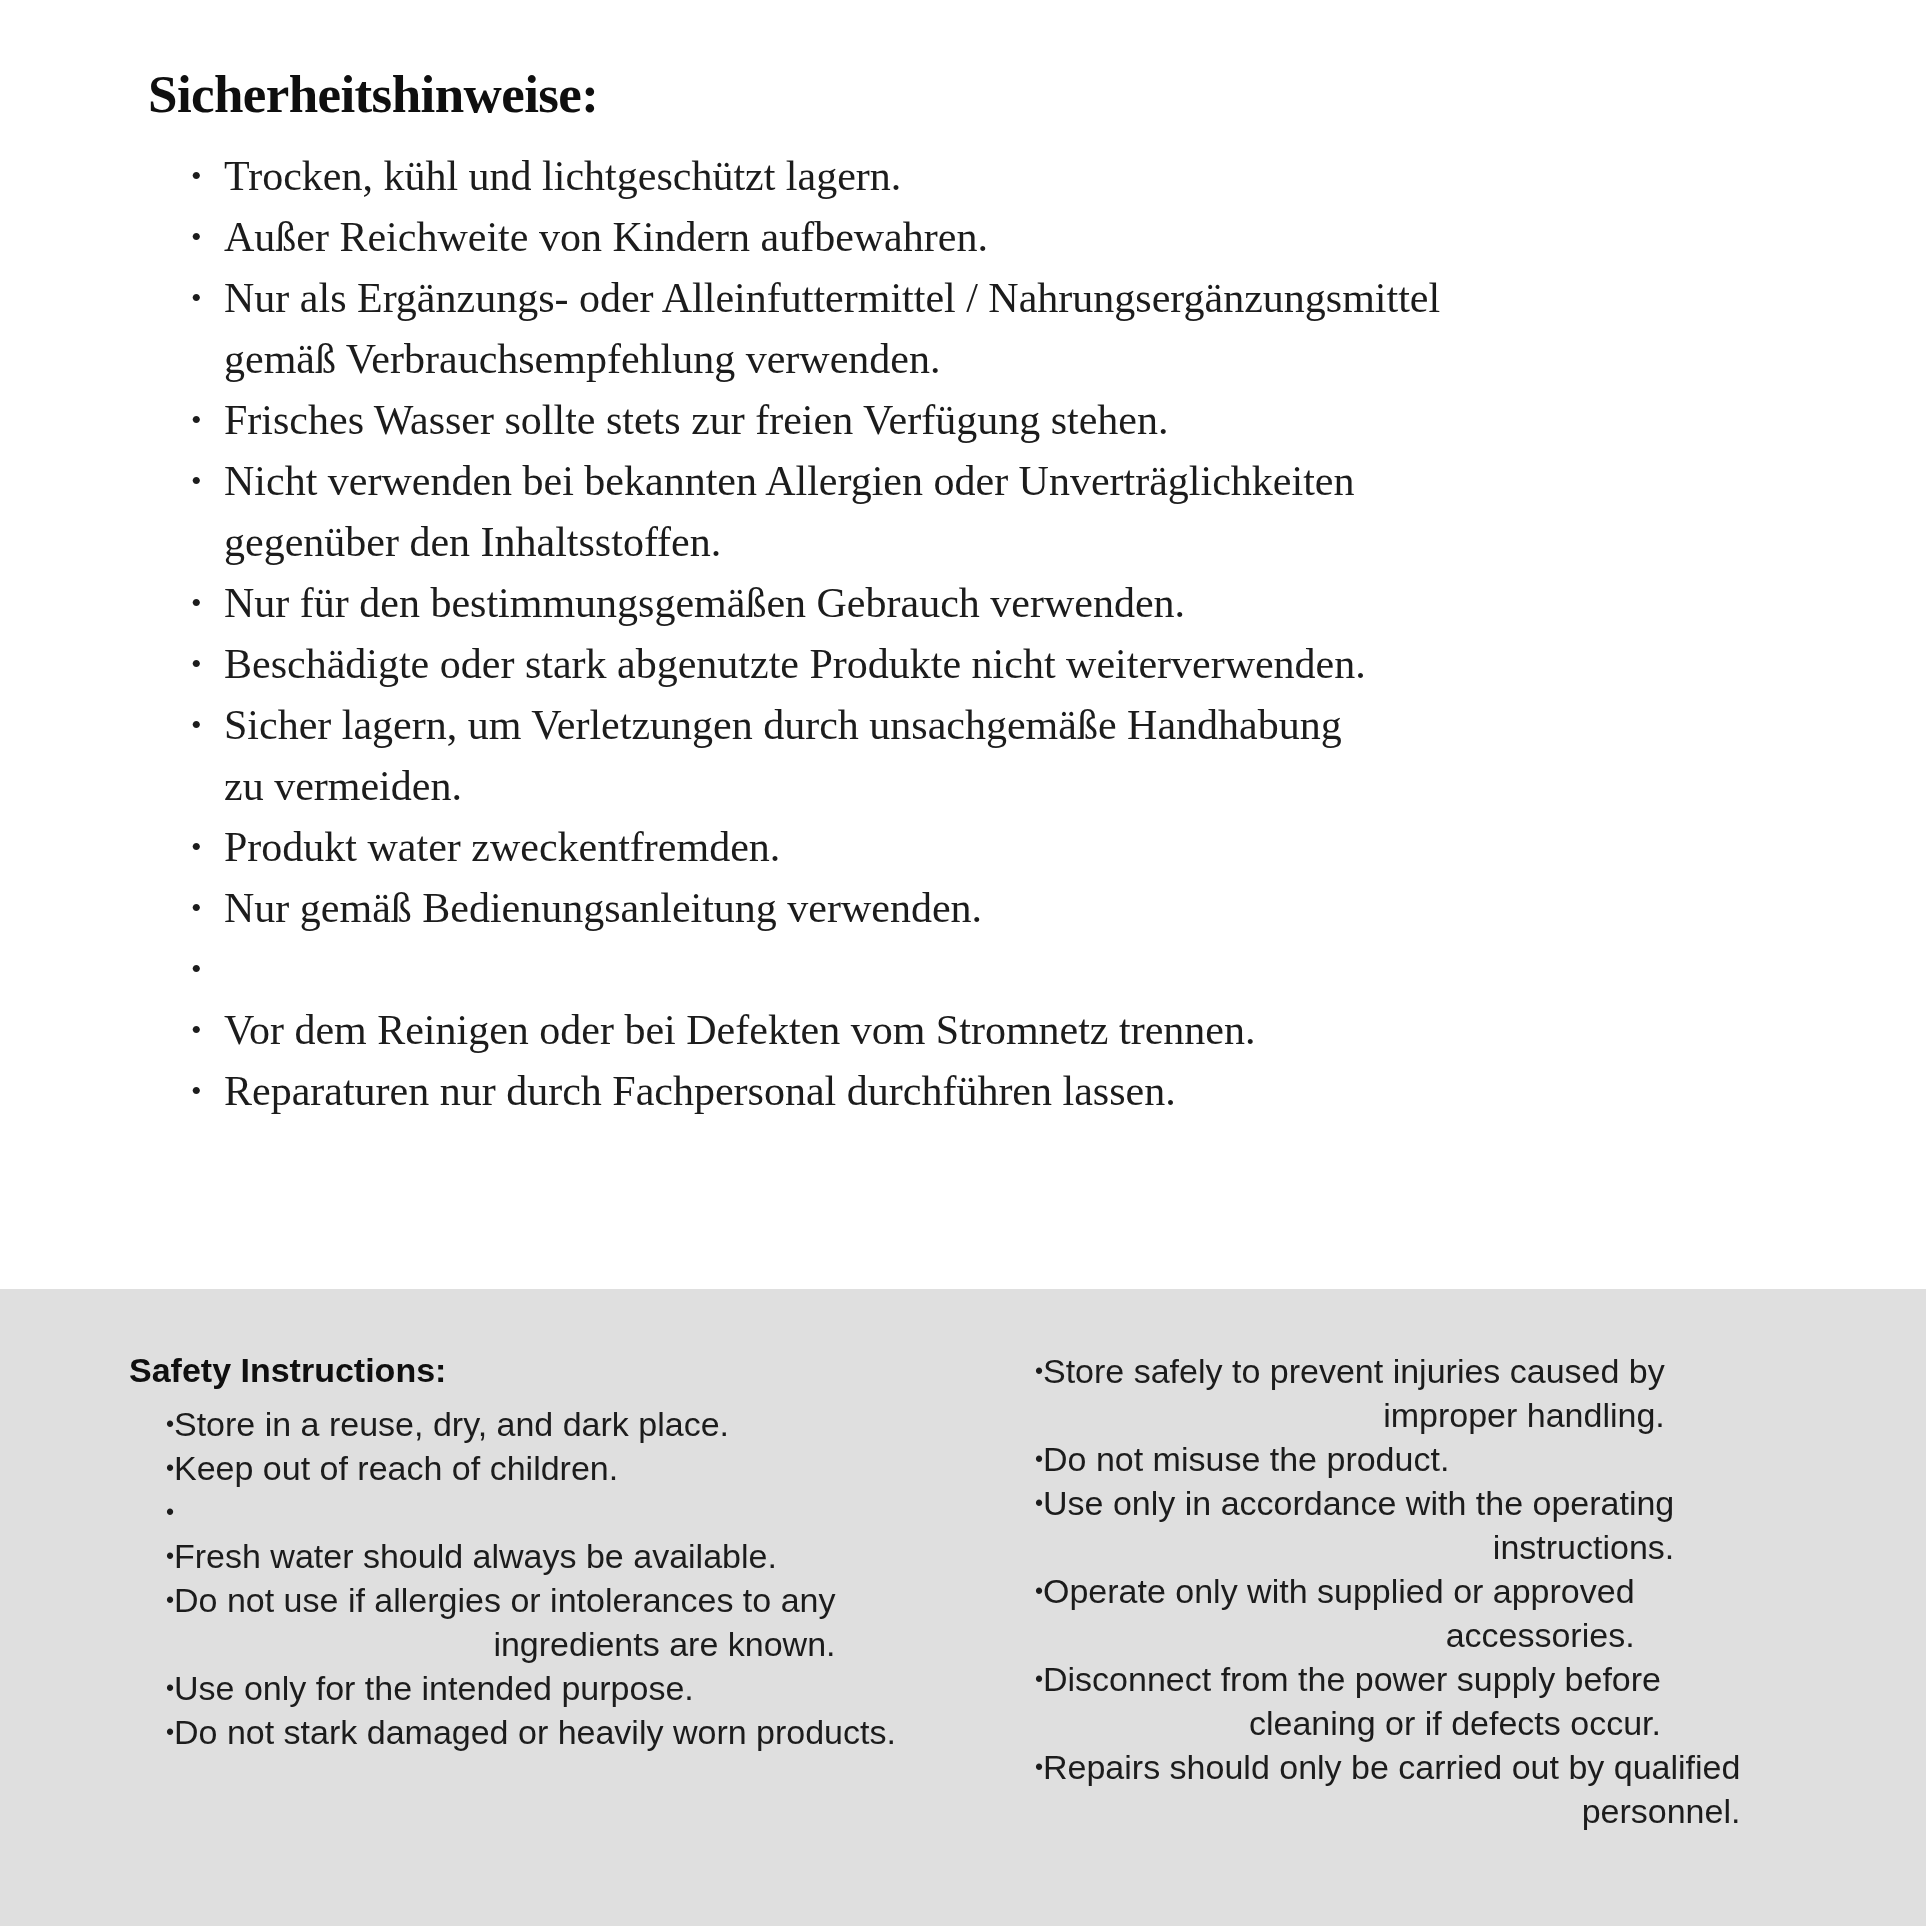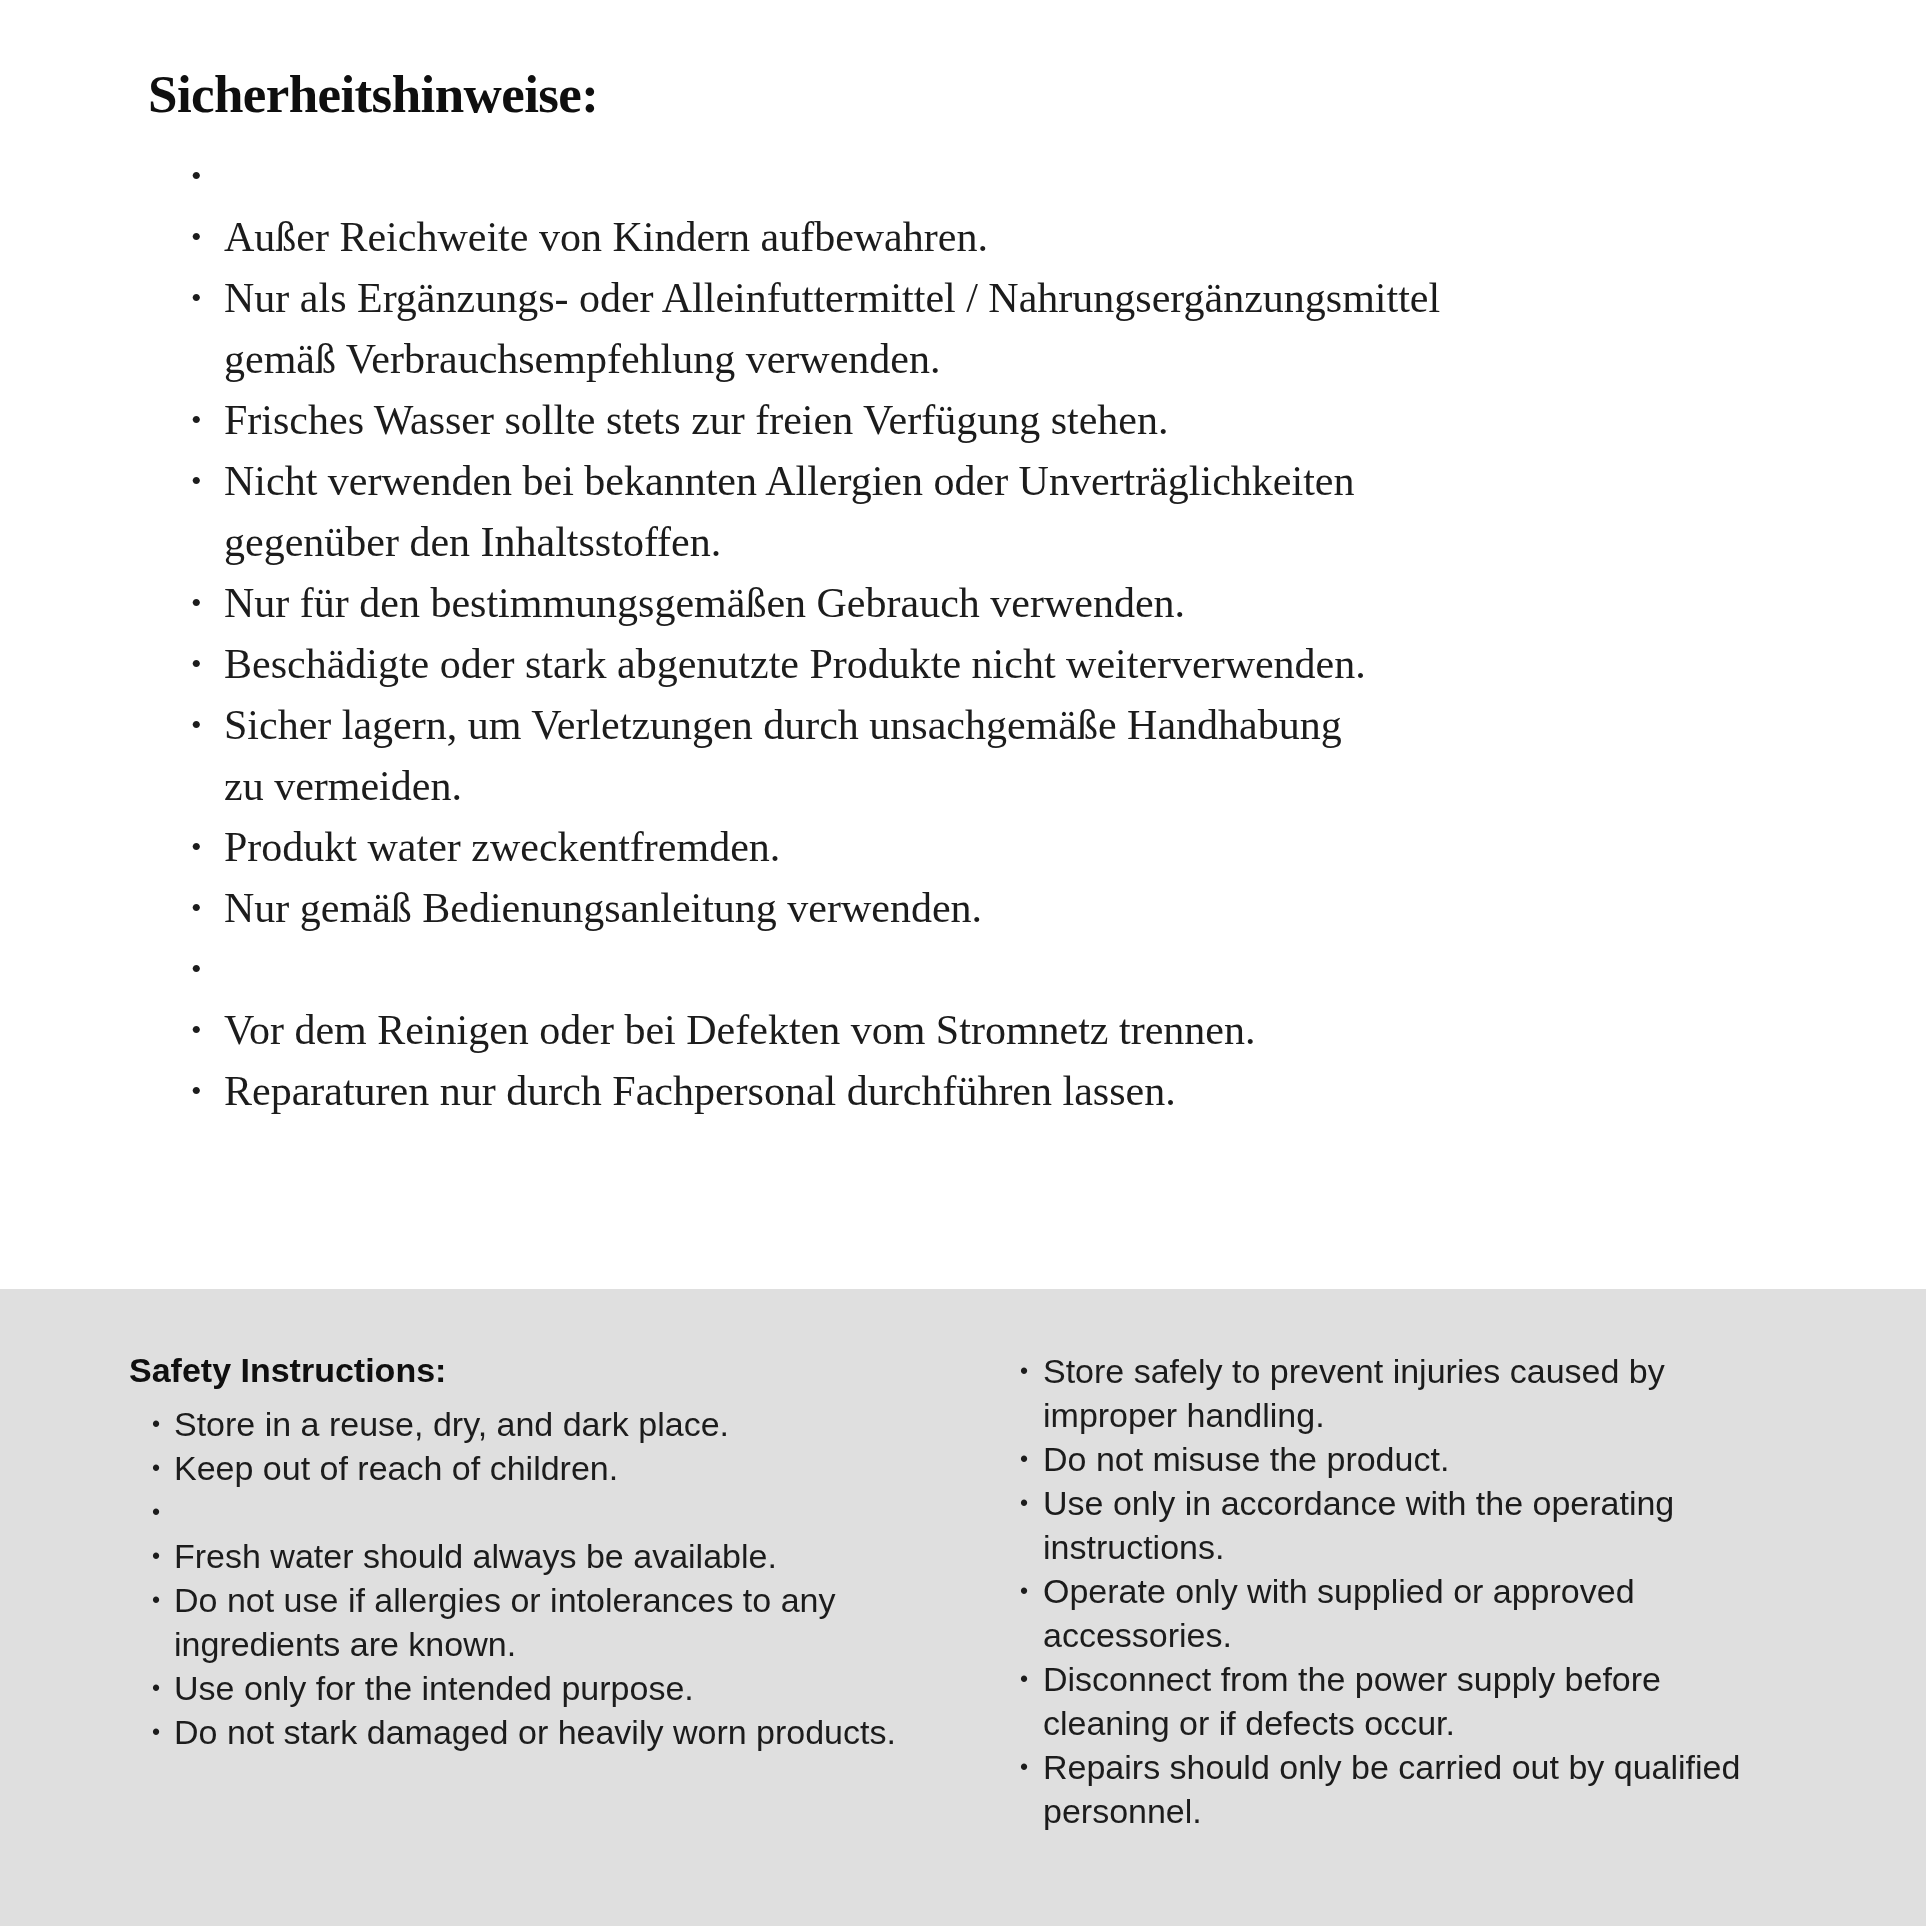--- a/index.html
+++ b/index.html
@@ -53,20 +53,21 @@
   .de-list .bullet {
     flex: 0 0 33px;
     font-size: 0.72em;
   }
   
   .en-section {
     position: absolute;
     left: 0; top: 1289px;
     width: 1926px; height: 638px;
     background: var(--bottom-bg, #dfdfdf);
+    text-align: right;
   }
   .en-title {
     position: absolute;
     left: 129px; top: 59px;  
     margin: 0;
     font-size: 34px;
     font-weight: 700;
     color: var(--heading-color, #0f0f0f);
     line-height: 44px;
     white-space: nowrap;
@@ -102,20 +103,21 @@
 </head>
 <body style="--top-bg: #ffffff; --bottom-bg: #dfdfdf; --heading-color: #0f0f0f; --text-color: #1c1c1c;">
 
 <div class="page">
 
   <section class="de-section">
     <h1 class="de-title">Sicherheitshinweise:</h1>
     <ul class="de-list">
         <li>
           <span class="bullet">•</span>
+          <span class="item-text">Trocken, kühl und lichtgeschützt lagern.</span>
         </li>
         <li>
           <span class="bullet">•</span>
           <span class="item-text">Außer Reichweite von Kindern aufbewahren.</span>
         </li>
         <li>
           <span class="bullet">•</span>
           <span class="item-text">Nur als Ergänzungs- oder Alleinfuttermittel / Nahrungsergänzungsmittel
 gemäß Verbrauchsempfehlung verwenden.</span>
         </li>

